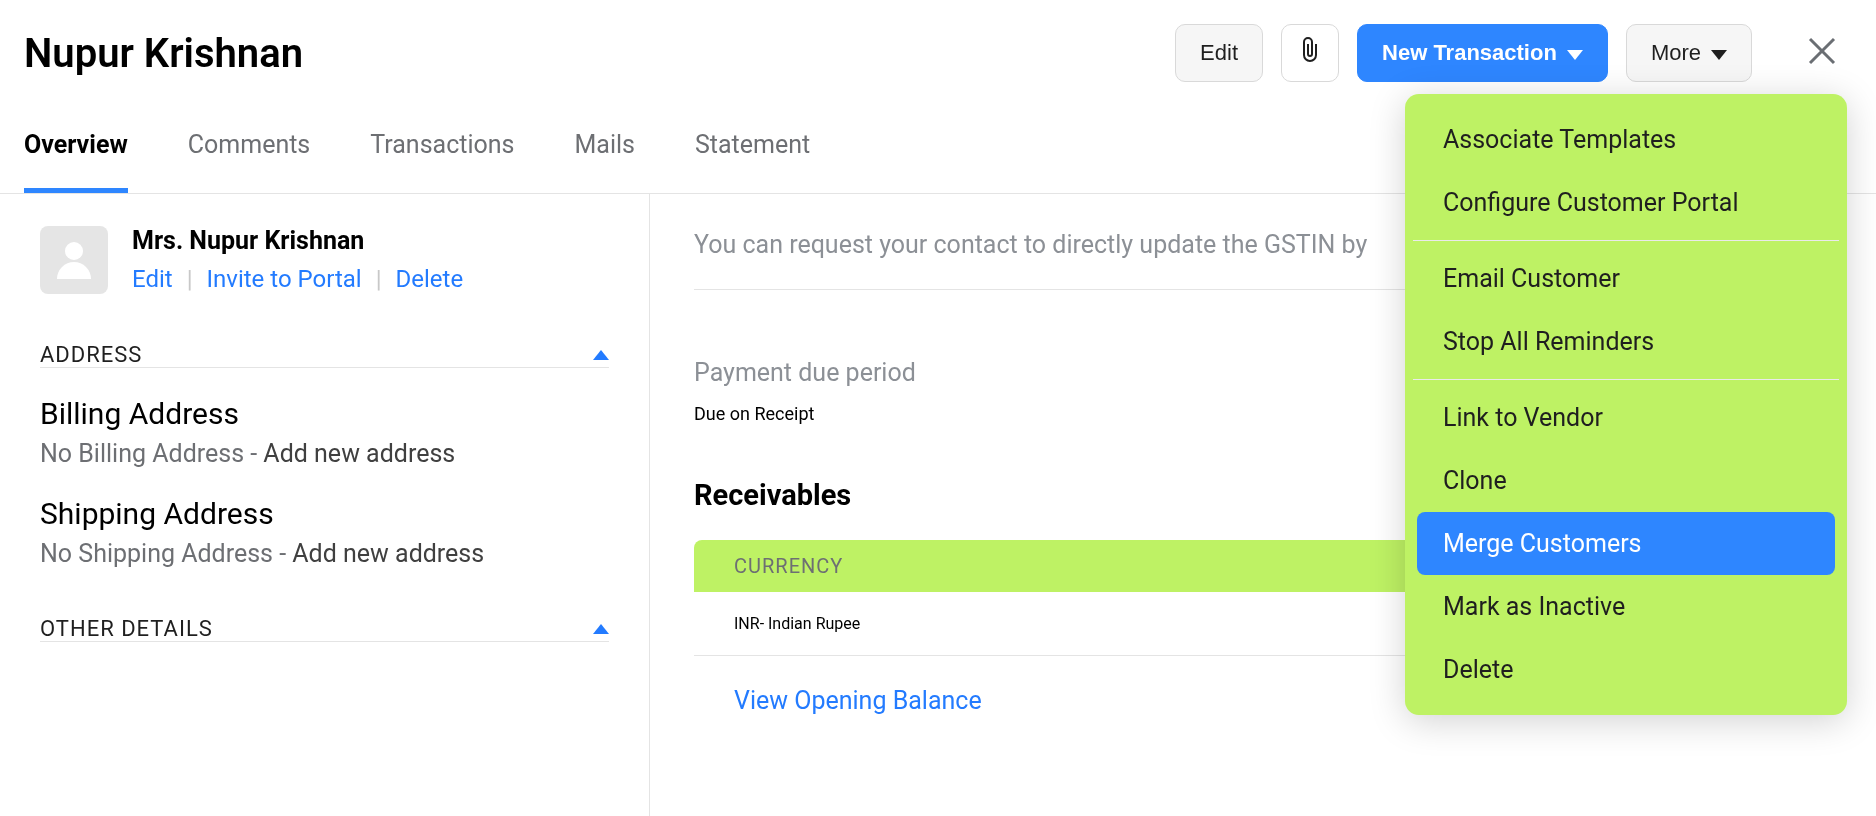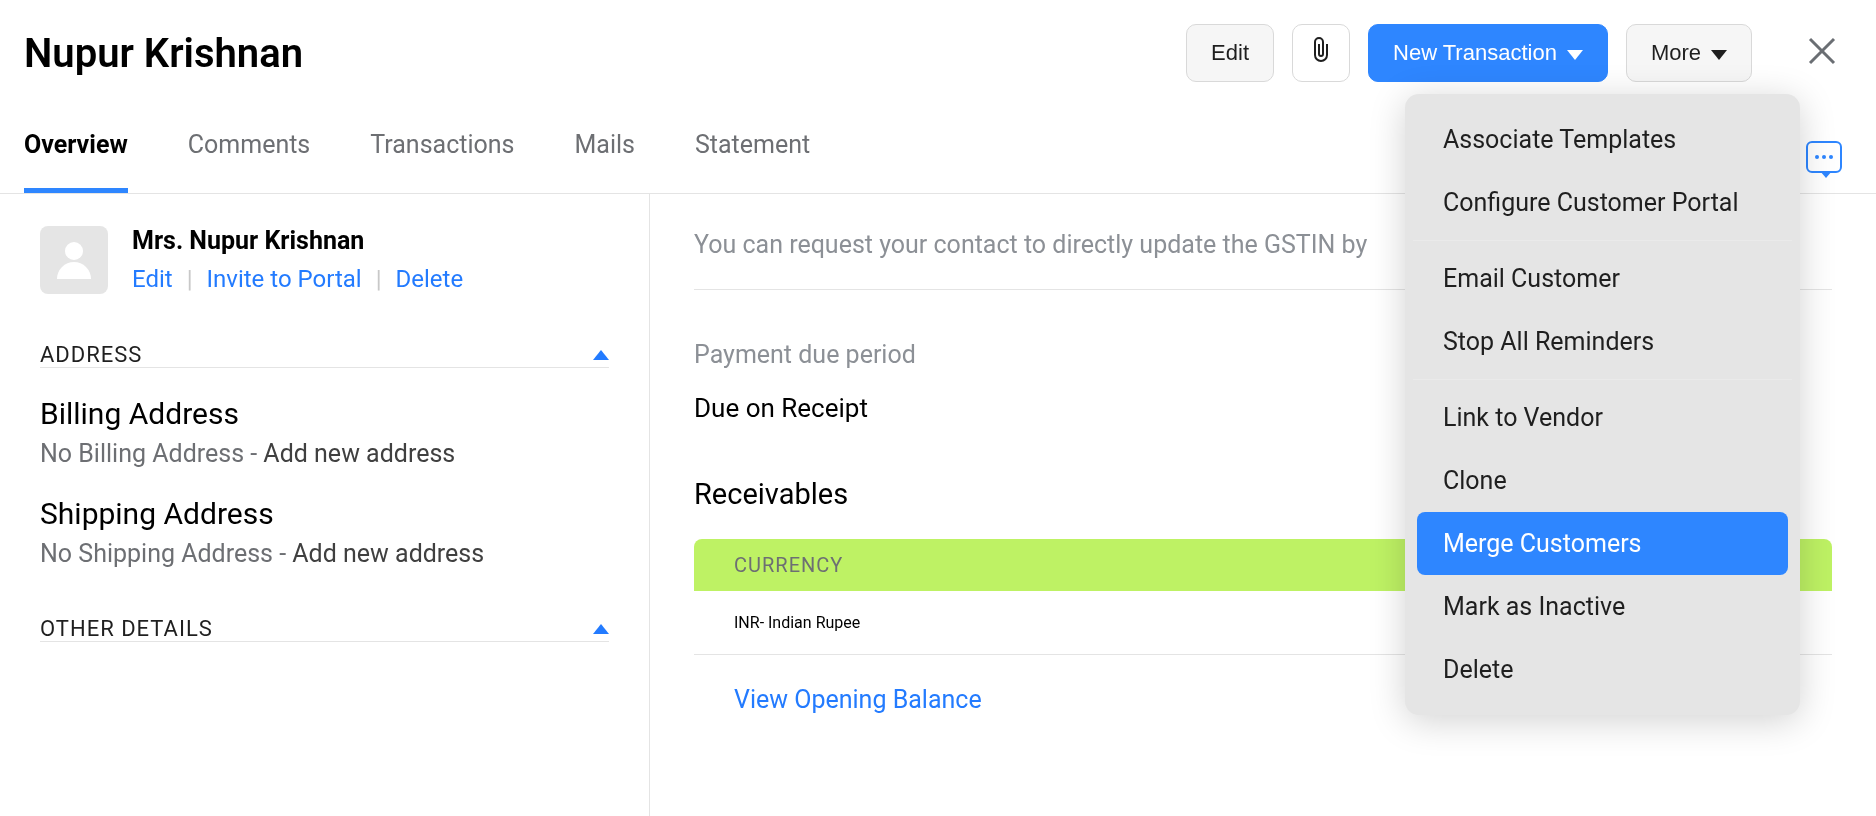--- a/index.html
+++ b/index.html
@@ -39,20 +39,21 @@
       font-size: 22px;
       font-weight: 500;
       color: #1f1f1f;
       padding: 12px 24px;
       height: 58px;
     }
     .btn-primary {
       background: #2e86ff;
       border-color: #2e86ff;
       color: #fff;
+      font-weight: bold;
     }
     .btn-icon {
       padding: 0;
       width: 58px;
       background: #fff;
       border: 1px solid #d9d9d9;
     }
     .btn .caret {
       margin-left: 10px;
     }
@@ -155,23 +156,23 @@
     .addr-label { font-size:30px; margin-top: 28px; }
     .addr-value { font-size:25px; color:#6d6f73; margin-top: 8px; }
     .addr-value a { color:#404040; text-decoration:none; cursor:pointer; }
     
     .main {
       flex:1;
       padding: 36px 44px 0 44px;
       position: relative;
     }
     .gstin-line { font-size:25px; color:#8c9096; padding-bottom: 30px; border-bottom: 1px solid #e4e4e4; }
-    .pdp-label { font-size:25px; color:#8c9096; margin-top: 50px; }
-    .pdp-value { font-size:26px; margin-top: 24px; }
-    .recv-title { font-size:29px; font-weight:400; margin-top: 54px; }
+    .pdp-label { font-size:25px; color:#8c9096; margin-top: 68px; }
+    .pdp-value { font-size:18px; margin-top: 16px; }
+    .recv-title { font-size:29px; font-weight:700; margin-top: 54px; }
     .recv-table { margin-top: 28px; }
     .recv-head {
       display:flex;
       padding: 14px 40px;
       background:#bef264;
       font-size:20px; letter-spacing: 1px; color:#6d6f73;
       border-top-left-radius: 8px; border-top-right-radius: 8px;
     }
     .recv-head .col-cur { flex: 0 0 420px; }
     .recv-head .col-out { flex:1; text-align:right; padding-right: 88px; }
@@ -184,22 +185,22 @@
     }
     .recv-row .col-cur { flex: 0 0 420px; }
     .recv-row .col-out { flex:1; text-align:right; color:#237bff; font-weight:500; padding-right: 0; }
     .recv-row .col-last { flex: 0 0 60px; text-align:right; }
     .view-opening { color:#237bff; font-size:25px; margin: 30px 0 0 40px; cursor:pointer; }
     
     .more-dd {
       position: absolute;
       top: 94px;
       left: 1405px;
-      width: 395px;
-      background:#e5e5e5;
+      width: 442px;
+      background:#bef264;
       border-radius: 14px;
       box-shadow: 0 6px 36px rgba(0,0,0,0.18);
       padding: 14px 8px;
       z-index: 50;
     }
     .dd-item {
       padding: 17px 26px;
       font-size: 25px;
       color:#1f1f1f;
       cursor:pointer;

